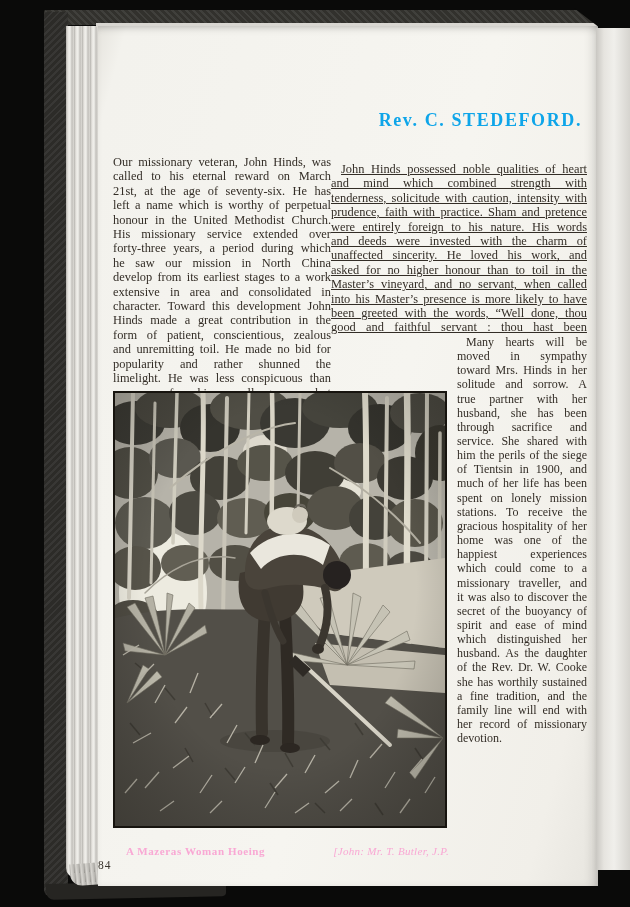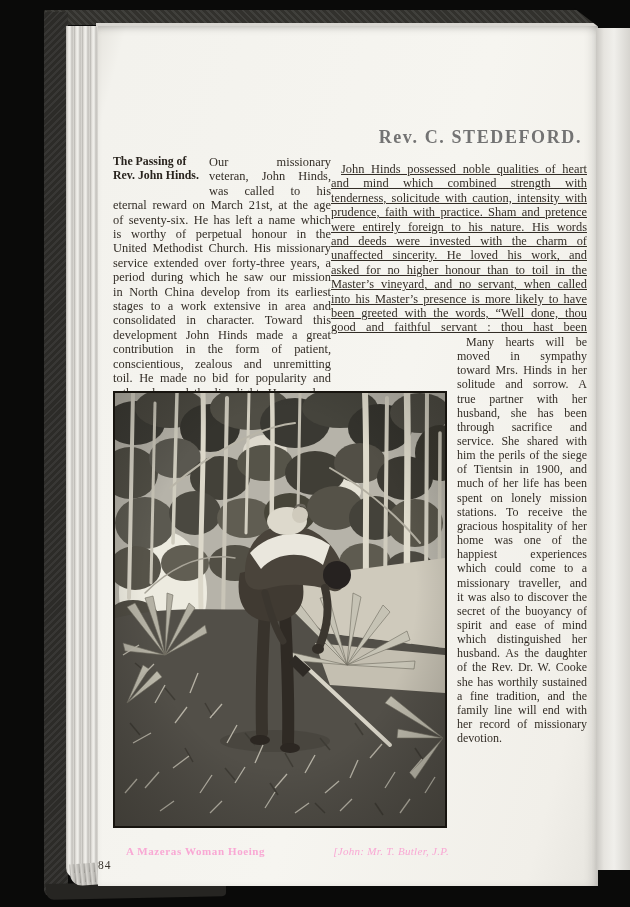--- a/index.html
+++ b/index.html
@@ -52,21 +52,21 @@
   .corner-tr{position:absolute;left:574px;top:8px;width:0;height:0;
     border-left:26px solid transparent;border-top:20px solid #0a0a09;}
   
   .page-title{
     position:absolute;left:113px;top:94px;width:240px;
     font-size:21.5px;font-weight:700;line-height:26px;
     letter-spacing:.6px;word-spacing:7px;color:#29251f;
   }
   .byline{
     position:absolute;left:340px;top:110px;width:242px;text-align:right;
-    font-size:18px;font-weight:700;letter-spacing:1.6px;color:#737373;margin-top:17px;
+    font-size:18px;font-weight:700;letter-spacing:1.6px;color:#0ea5e9;
   }
   .col-left{position:absolute;left:113px;top:155px;width:218px;color:#332d26;}
   .sidehead{
     float:left;width:87px;margin-right:9px;padding-bottom:15px;
     font-size:11.8px;font-weight:700;line-height:13.8px;color:#29241e;
   }
   p.just{
     margin:0;font-size:12.4px;line-height:14.4px;
     text-align:justify;word-spacing:1.6px;
   }
@@ -104,21 +104,20 @@
 <div class="page-edge-top"></div>
 <div class="page"></div>
 <div class="right-pages"></div>
 <div class="corner-tr"></div>
 
 <div class="page-title">
 </div>
 <div class="byline">Rev. C. STEDEFORD.</div>
 
 <div class="col-left">
-  <span class="sidehead">The Passing of Rev. John Hinds.</span>
   <p class="just just-all">Our missionary veteran, John Hinds, was called to his eternal reward on March 21st, at the age of seventy-six.  He has left a name which is worthy of perpetual honour in the United Methodist Church.  His missionary service extended over forty-three years, a period during which he saw our mission in North China develop from its earliest stages to a work extensive in area and consolidated in character.  Toward this development John Hinds made a great contribution in the form of patient, conscientious, zealous and unremitting toil.  He made no bid for popularity and rather shunned the limelight.  He was less conspicuous than some of his colleagues, but</p>
 </div>
 
 <div class="col-right">
   <p class="just just-all p2">John Hinds possessed noble qualities of heart and mind which combined strength with tenderness, solicitude with caution, intensity with prudence, faith with practice.  Sham and pretence were entirely foreign to his nature.  His words and deeds were invested with the charm of unaffected sincerity.  He loved his work, and asked for no higher honour than to toil in the Master’s vineyard, and no servant, when called into his Master’s presence is more likely to have been greeted with the words, “Well done, thou good and faithful servant : thou hast been</p>
   <div class="narrow-wrap">
     <p class="just p3">Many hearts will be moved in sympathy toward Mrs. Hinds in her solitude and sorrow.  A true partner with her husband, she has been through sacrifice and service.  She shared with him the perils of the siege of Tientsin in 1900, and much of her life has been spent on lonely mission stations.  To receive the gracious hospitality of her home was one of the happiest experiences which could come to a missionary traveller, and it was also to discover the secret of the buoyancy of spirit and ease of mind which distinguished her husband.  As the daughter of the Rev. Dr. W. Cooke she has worthily sustained a fine tradition, and the family line will end with her record of missionary devotion.</p>
   </div>
 </div>
 

